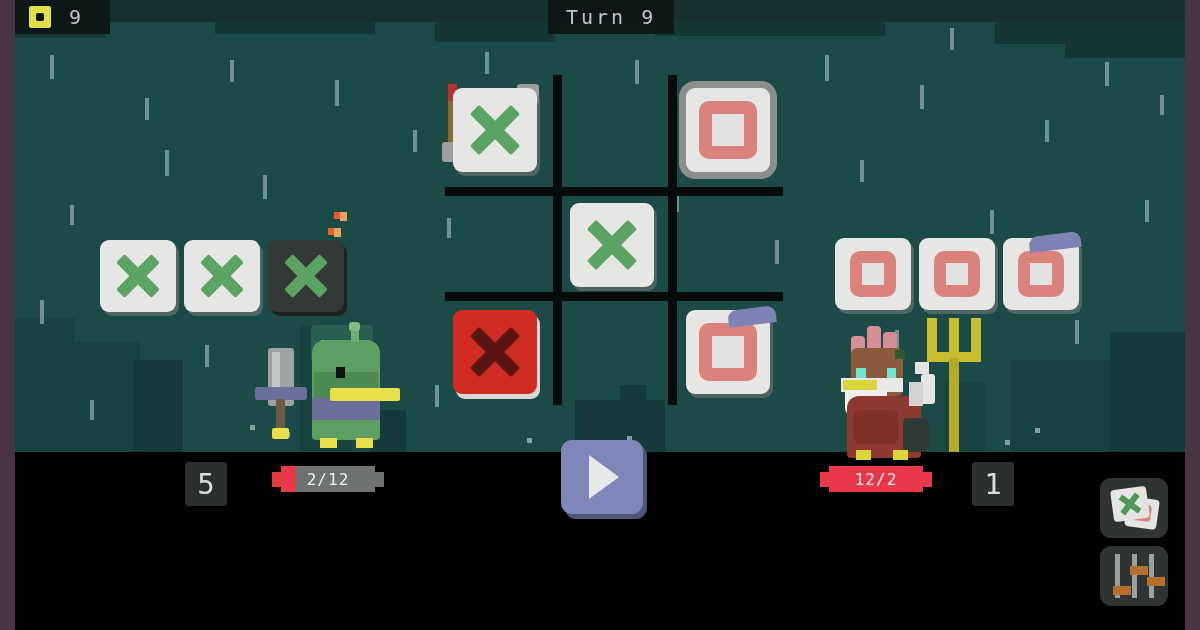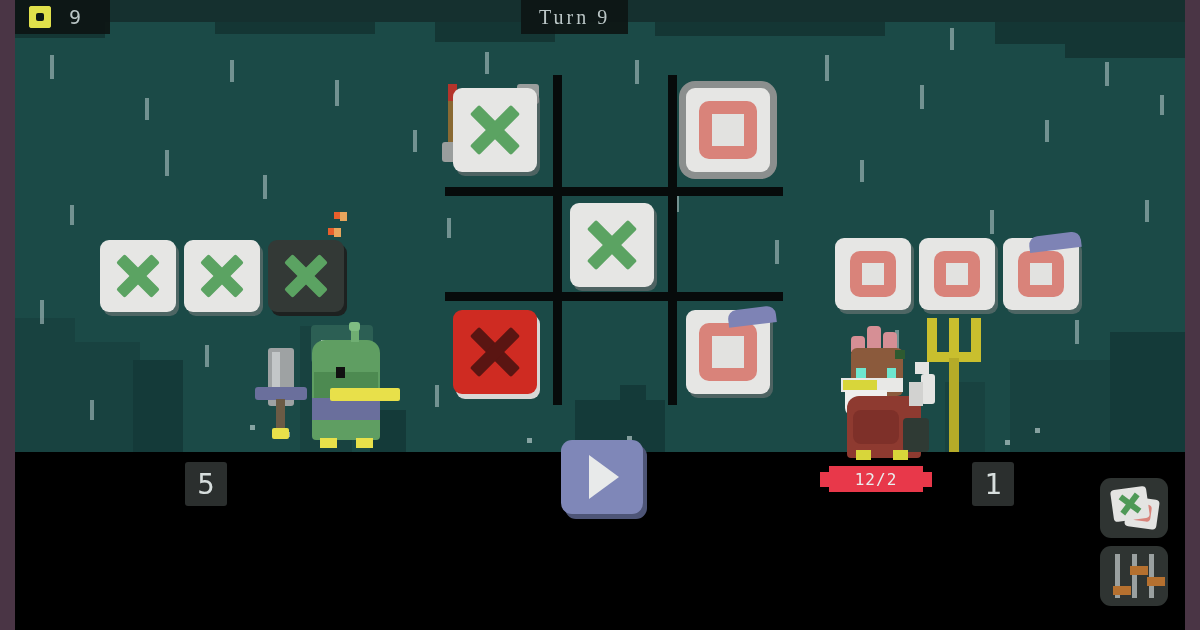--- a/index.html
+++ b/index.html
@@ -37,21 +37,21 @@
   .rain{ position:absolute; width:4px; background:#b9cdcd; opacity:.55; }
   .spark{ position:absolute; background:#cfe0e0; opacity:.6; }
 
   
   .hudbar{
     position:absolute; top:0; height:34px;
     background:#0d1514; opacity:.92;
     display:flex; align-items:center;
   }
   #coinbar{ left:15px; padding:0 26px 0 14px; }
-  #turnbar{ left:506px; padding:8px 18px;font-family:Liberation Serif, serif; }
+  #turnbar{ left:533px; padding:8px 18px; }
   .coin{
     width:22px;height:22px;background:#f2ef4e;
     box-shadow: inset 0 0 0 6px #f2ef4e;
     position:relative; border-radius:3px;
   }
   .coin:after{
     content:""; position:absolute; left:7px; top:7px;
     width:8px;height:8px;background:#0d1514;border-radius:2px;
   }
   .hudtext{ color:#c9d3d3; font-size:20px; letter-spacing:3px; margin-left:18px; }
@@ -395,20 +395,28 @@
     <div class="hudbar" id="turnbar">
       <span class="hudtext">Turn  9</span>
     </div>
 
   </div>
 
   <div class="countbox" style="left:185px;top:462px;">
     <span>5</span>
   </div>
 
+  <div class="hpwrap" style="left:272px;top:465px;">
+    <div class="hpcap"></div>
+    <div class="hpbar" style="width:94px;">
+      <div class="hpfill" style="width:16%;"></div>
+      <span class="hptext">2/12</span>
+    </div>
+    <div class="hpcap" style="background:#6e7270;"></div>
+  </div>
 
   <div class="hpwrap" style="left:820px;top:465px;">
     <div class="hpcap r"></div>
     <div class="hpbar" style="width:94px;background:#e8384a;">
       <div class="hpfill" style="width:100%;"></div>
       <span class="hptext">12/2</span>
     </div>
     <div class="hpcap r"></div>
   </div>
 

